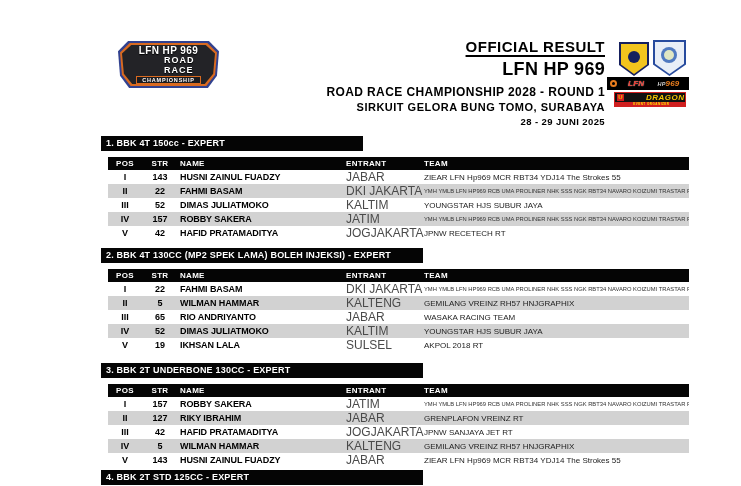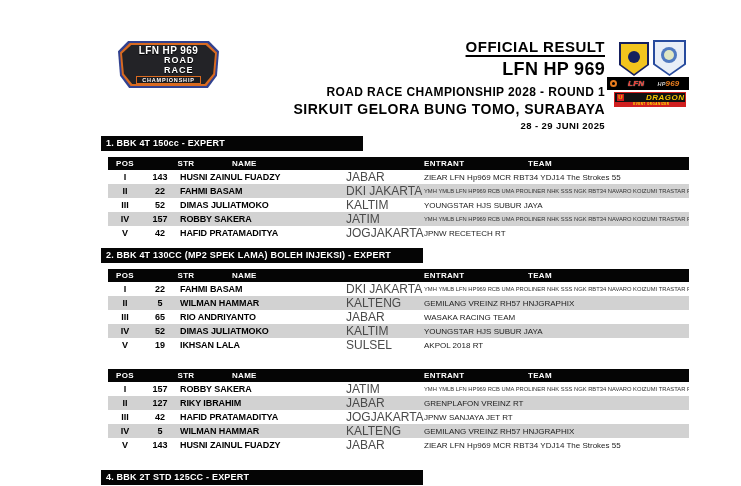--- a/index.html
+++ b/index.html
@@ -5,21 +5,21 @@
   html,body{margin:0;padding:0;background:#ffffff;}
   .page{position:relative;width:741px;height:486px;background:#ffffff;overflow:hidden;
         font-family:"Liberation Sans", sans-serif;color:#000;}
 
   
   .title-block{position:absolute;left:225px;top:38px;width:380px;text-align:right;}
   .t1{font-size:15px;font-weight:bold;letter-spacing:.5px;text-decoration:underline;
       text-decoration-thickness:2px;text-underline-offset:3px;}
   .t2{font-size:18px;font-weight:bold;margin-top:4px;letter-spacing:.3px;}
   .t3{font-size:12px;font-weight:bold;margin-top:5px;letter-spacing:.4px;}
-  .t4{font-size:14px;font-weight:bold;margin-top:2px;letter-spacing:.5px;}
+  .t4{font-size:11px;font-weight:bold;margin-top:2px;letter-spacing:.5px;}
   .t5{font-size:9.5px;font-weight:bold;margin-top:3px;letter-spacing:.4px;}
 
   
   .badge{position:absolute;left:118px;top:41px;width:101px;height:47px;}
   .badge .layer{position:absolute;clip-path:polygon(10% 0,90% 0,100% 22%,98% 74%,89% 100%,11% 100%,2% 74%,0 22%);}
   .badge .l-blue{inset:0;background:#31418f;}
   .badge .l-orange{inset:2px;background:#d96a20;}
   .badge .l-dark{inset:4px;background:#232327;}
   .badge .txt{position:absolute;inset:4px;display:flex;flex-direction:column;align-items:center;justify-content:center;color:#fff;}
   .badge .b1{font-size:10px;font-weight:bold;letter-spacing:.4px;text-shadow:0 1px 1px #000;}
@@ -57,21 +57,21 @@
 
   
   .section{position:absolute;left:101px;width:588px;}
   .sec-0{top:136px;} .sec-1{top:248px;} .sec-2{top:363px;} .sec-3{top:470px;}
   .section-bar{height:15px;line-height:15px;background:#050505;color:#fff;font-size:9px;font-weight:bold;
                padding-left:5px;letter-spacing:.2px;box-sizing:border-box;}
   .sec-0 .section-bar{width:262px;} .sec-1 .section-bar{width:322px;}
   .sec-2 .section-bar{width:322px;} .sec-3 .section-bar{width:322px;}
   .rtable{margin-left:7px;margin-top:6px;width:581px;}
   .thead{display:flex;height:13px;align-items:center;background:#050505;color:#fff;
-         font-size:8px;font-weight:bold;letter-spacing:.3px;gap:26px;}
+         font-size:8px;font-weight:bold;letter-spacing:.3px;}
   .trow{display:flex;height:14px;align-items:center;background:#fff;}
   .trow.alt{background:#d2d2d2;}
   .c-pos{width:34px;text-align:center;flex:0 0 auto;}
   .c-str{width:36px;text-align:center;flex:0 0 auto;}
   .c-name{width:168px;padding-left:2px;box-sizing:border-box;flex:0 0 auto;text-align:left;}
   .c-ent{width:78px;flex:0 0 auto;text-align:left;}
   .c-team{flex:1 1 auto;text-align:left;overflow:hidden;white-space:nowrap;}
   .trow .c-pos,.trow .c-str{font-size:9px;font-weight:bold;color:#000;}
   .trow .c-name{font-size:9px;font-weight:bold;color:#000;letter-spacing:-.1px;}
   .trow .c-ent{font-size:12px;color:#4a4a4a;}
@@ -215,20 +215,21 @@
           <div class="trow">
             <div class="c-pos">V</div>
             <div class="c-str">19</div>
             <div class="c-name">IKHSAN LALA</div>
             <div class="c-ent">SULSEL</div>
             <div class="c-team">AKPOL 2018 RT</div>
           </div>
         </div>
       </div>
       <div class="section sec-2">
+        <div class="section-bar">3. BBK 2T UNDERBONE 130CC - EXPERT</div>
         <div class="rtable">
           <div class="thead">
             <div class="c-pos">POS</div>
             <div class="c-str">STR</div>
             <div class="c-name">NAME</div>
             <div class="c-ent">ENTRANT</div>
             <div class="c-team">TEAM</div>
           </div>
           <div class="trow">
             <div class="c-pos">I</div>

